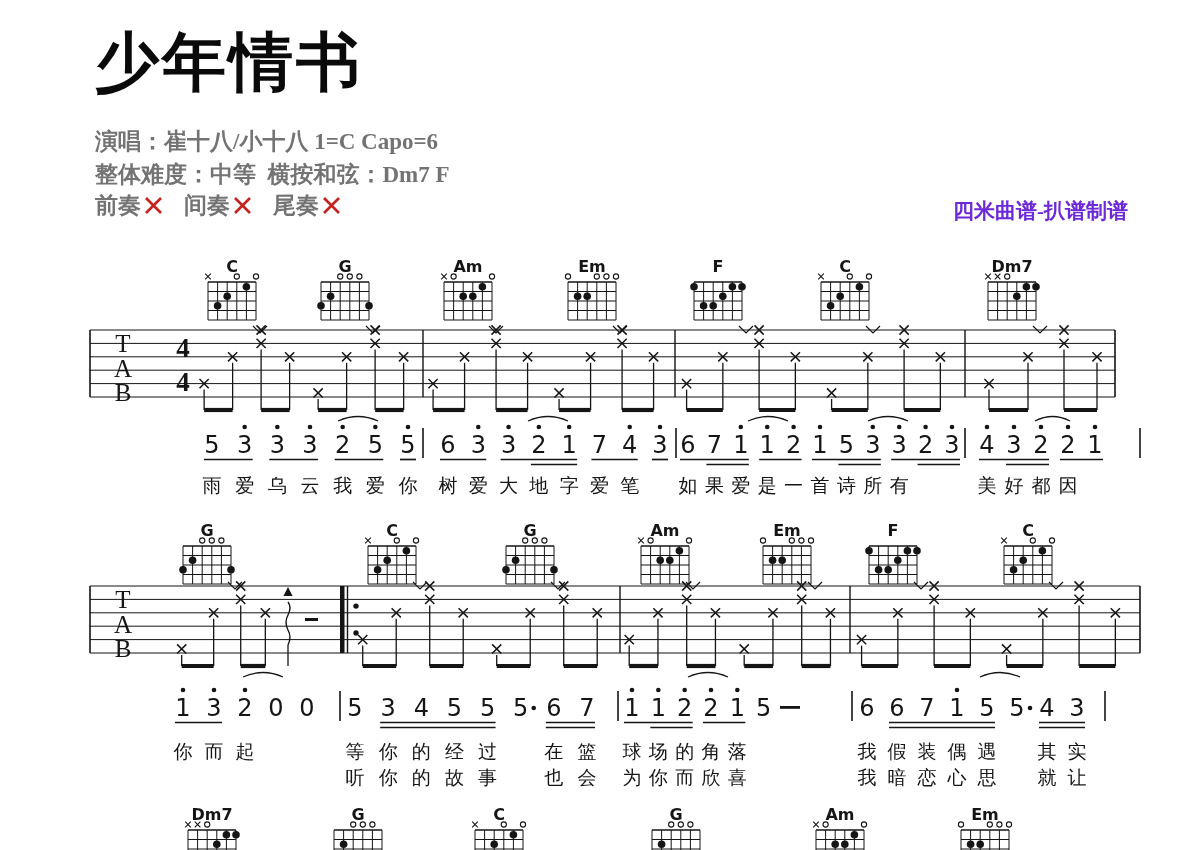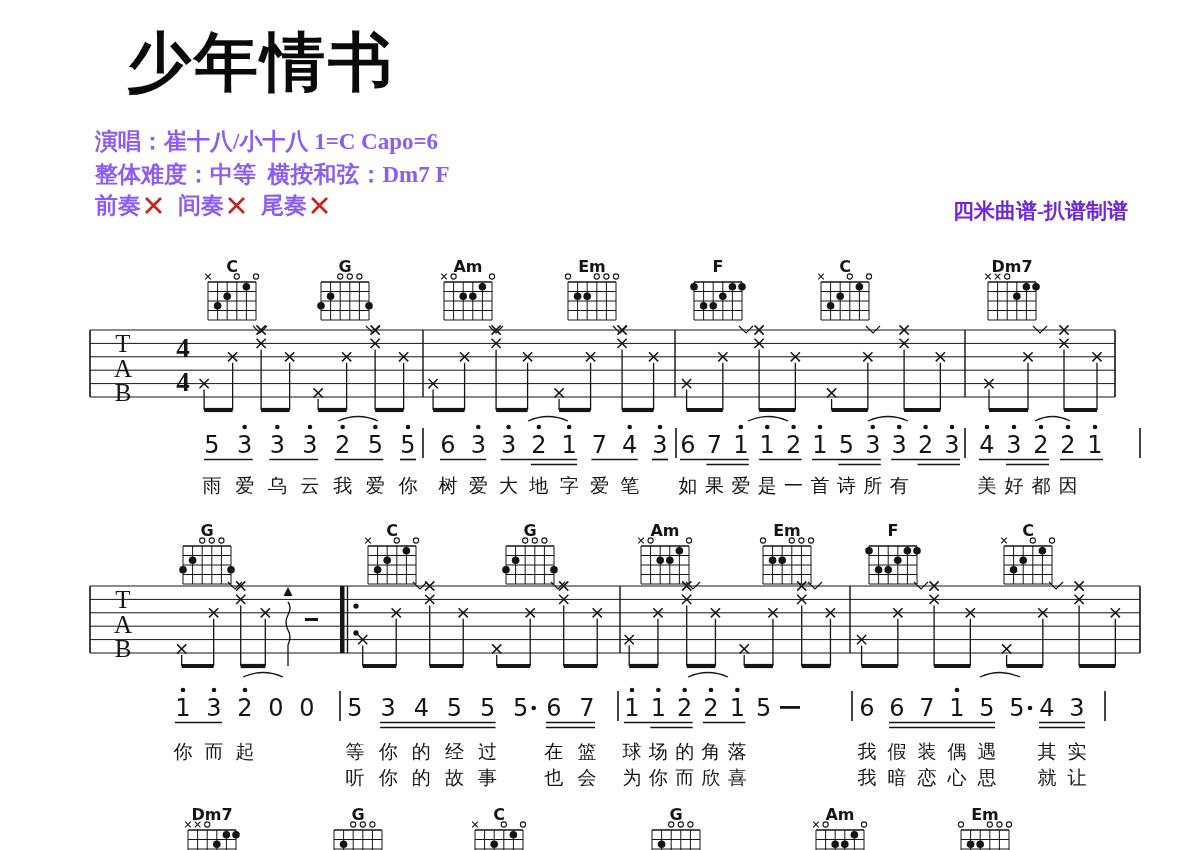--- a/index.html
+++ b/index.html
@@ -1,22 +1,22 @@
 <!DOCTYPE html>
 <html><head>
 <meta charset="utf-8">
 <style>
   html,body{margin:0;padding:0;}
   body{width:1200px;height:850px;overflow:hidden;background:#ffffff;position:relative;
        font-family:"Liberation Sans","DejaVu Sans",sans-serif;color:#151515;}
   .hdr{position:absolute;left:95px;}
-  .title{top:28px;font:900 64px/1.1 "Liberation Serif","DejaVu Serif",serif;letter-spacing:3px;color:#0a0a0a;margin-left:32px;}
-  .meta{font:700 23px/1 "Liberation Serif","DejaVu Serif",serif;color:#8b5cf6;white-space:pre;}
+  .title{top:28px;font:900 64px/1.1 "Liberation Serif","DejaVu Serif",serif;letter-spacing:3px;color:#0a0a0a;}
+  .meta{font:700 23px/1 "Liberation Serif","DejaVu Serif",serif;color:#737373;white-space:pre;}
   .m1{top:130px;} .m2{top:163px;}
-  .m3{top:194px;display:flex;align-items:center;}
+  .m3{top:194px;display:flex;align-items:center;gap:6px;}
   .m3 .seg{margin-right:14px;display:inline-flex;align-items:center;}
   .xmark{width:21px;height:21px;margin-left:2px;}
   .watermark{position:absolute;right:72px;top:197px;font:700 21px "Liberation Serif","DejaVu Serif",serif;color:#6d28d9;}
   #score{position:absolute;left:0;top:0;}
   .num{font:24px "DejaVu Sans",sans-serif;text-anchor:middle;fill:#151515;}
   .lyric{font:19px "DejaVu Sans",sans-serif;text-anchor:middle;fill:#151515;}
   .chordname{font:600 16px "DejaVu Sans",sans-serif;text-anchor:middle;fill:#151515;}
   .tabletter{font:25px "Liberation Serif","DejaVu Serif",serif;text-anchor:middle;fill:#151515;}
   .timesig{font:700 27px "Liberation Serif","DejaVu Serif",serif;text-anchor:middle;fill:#151515;}
 </style>

